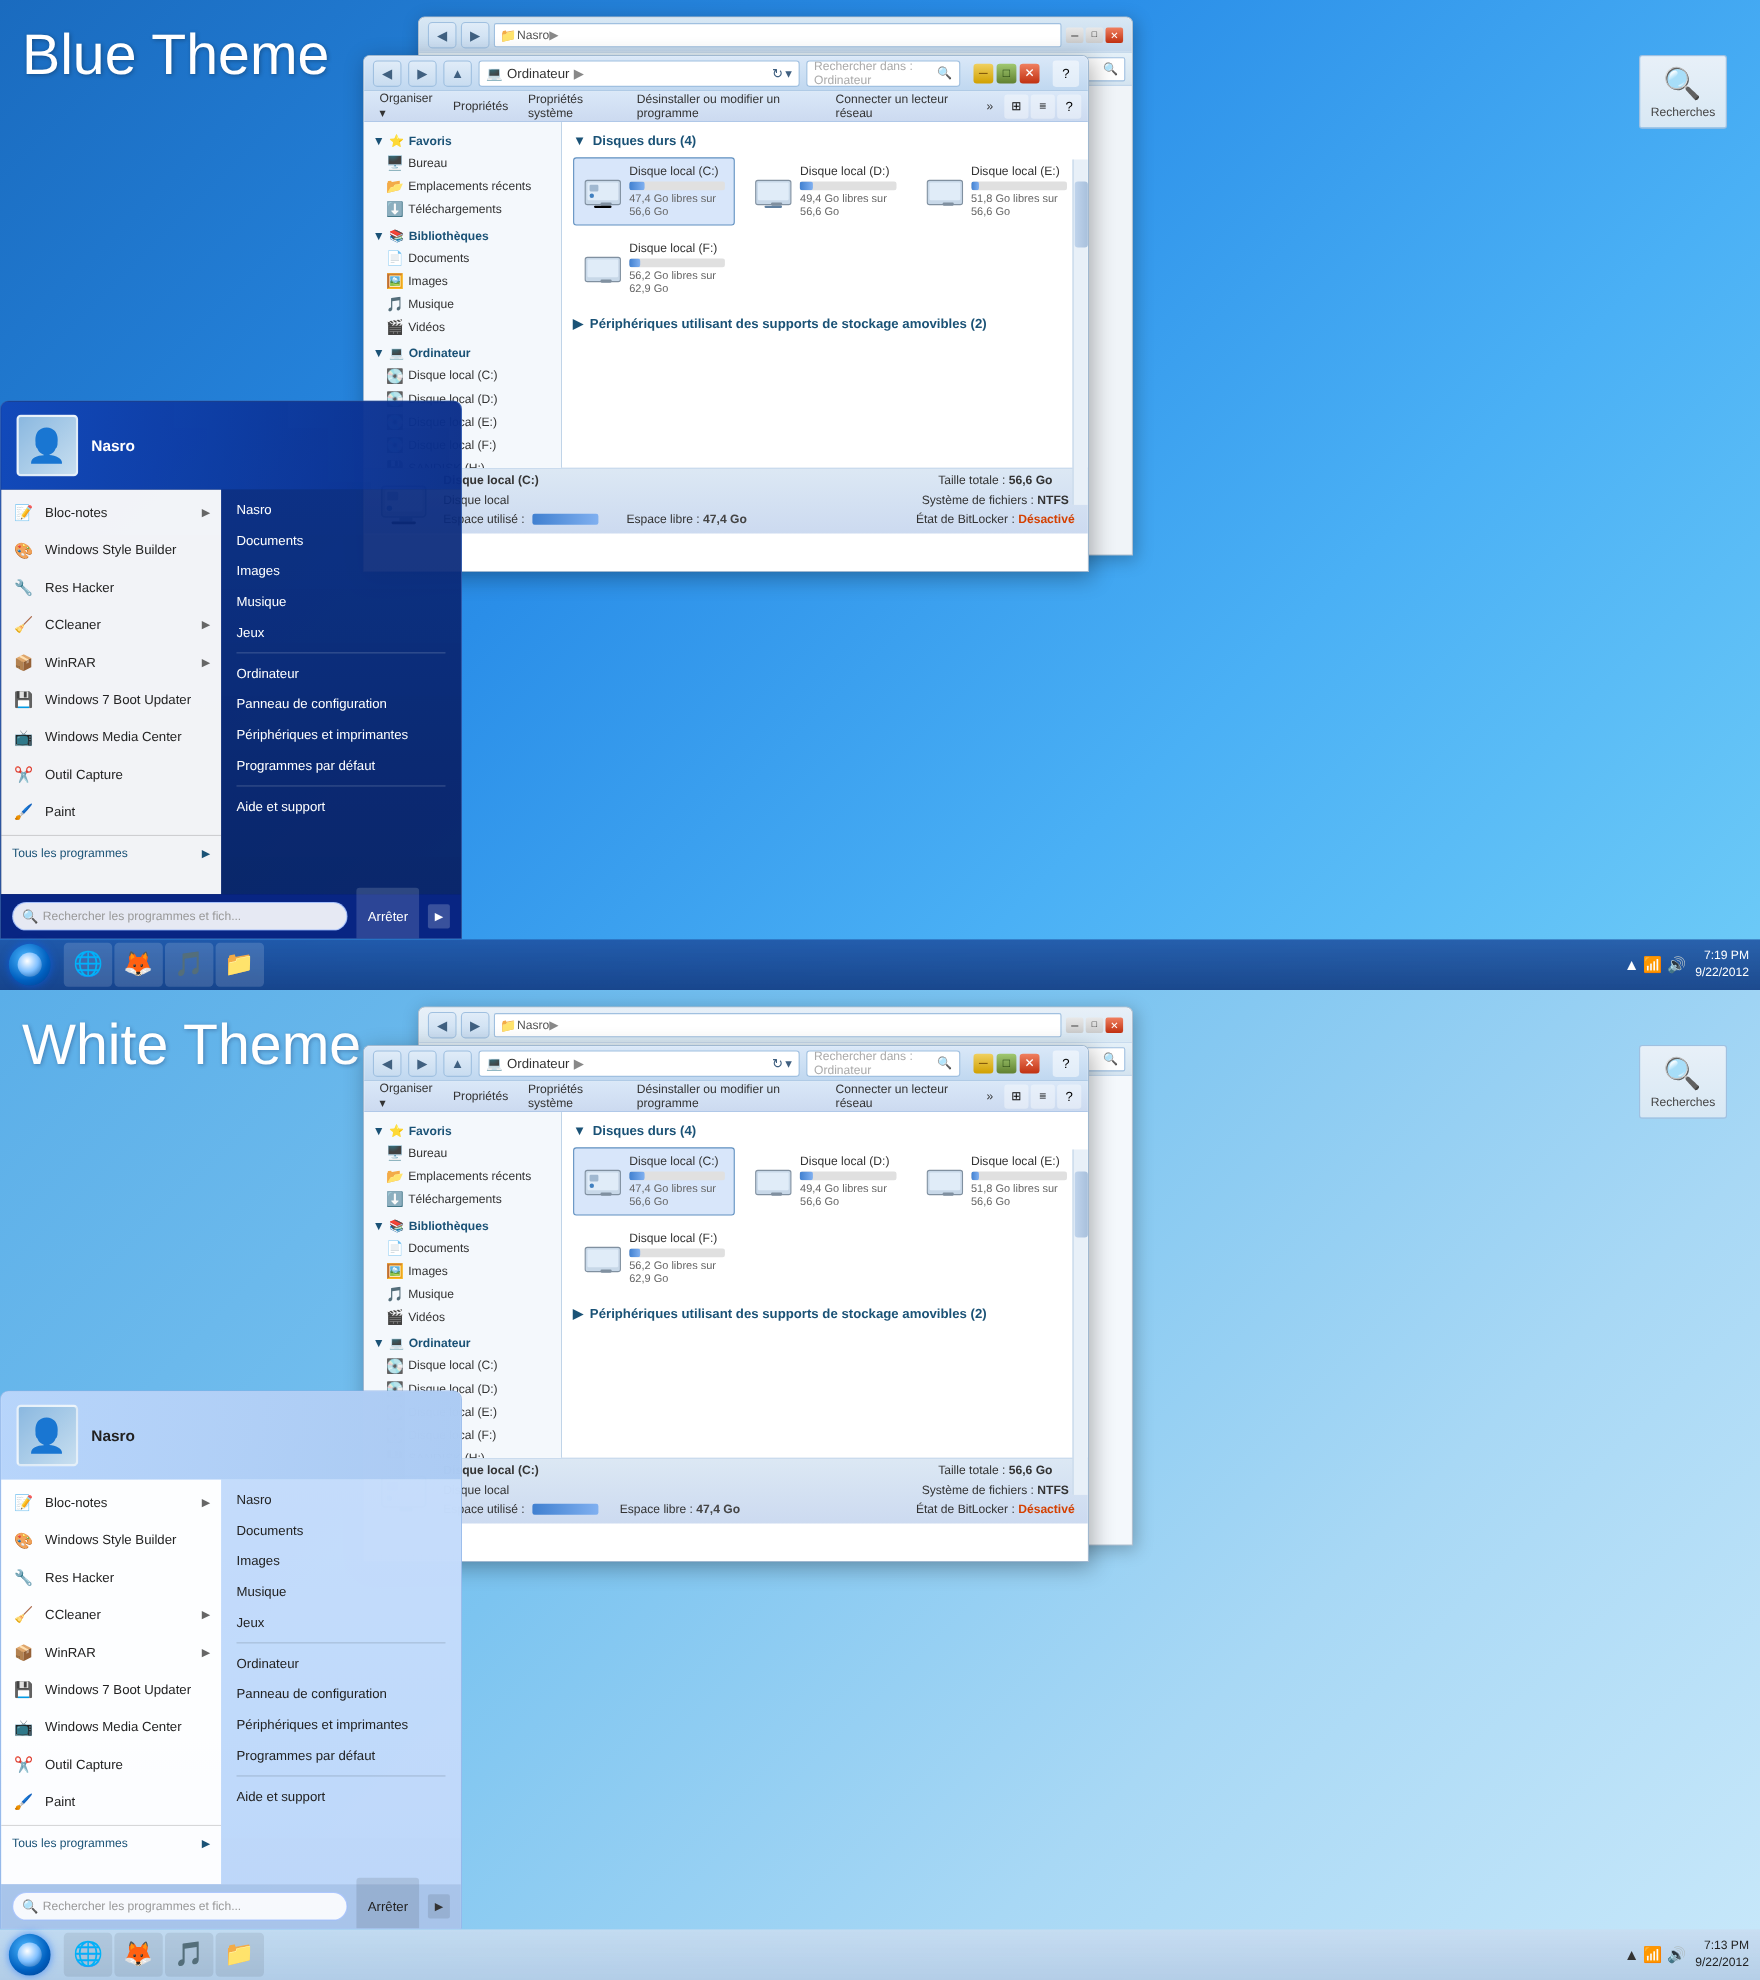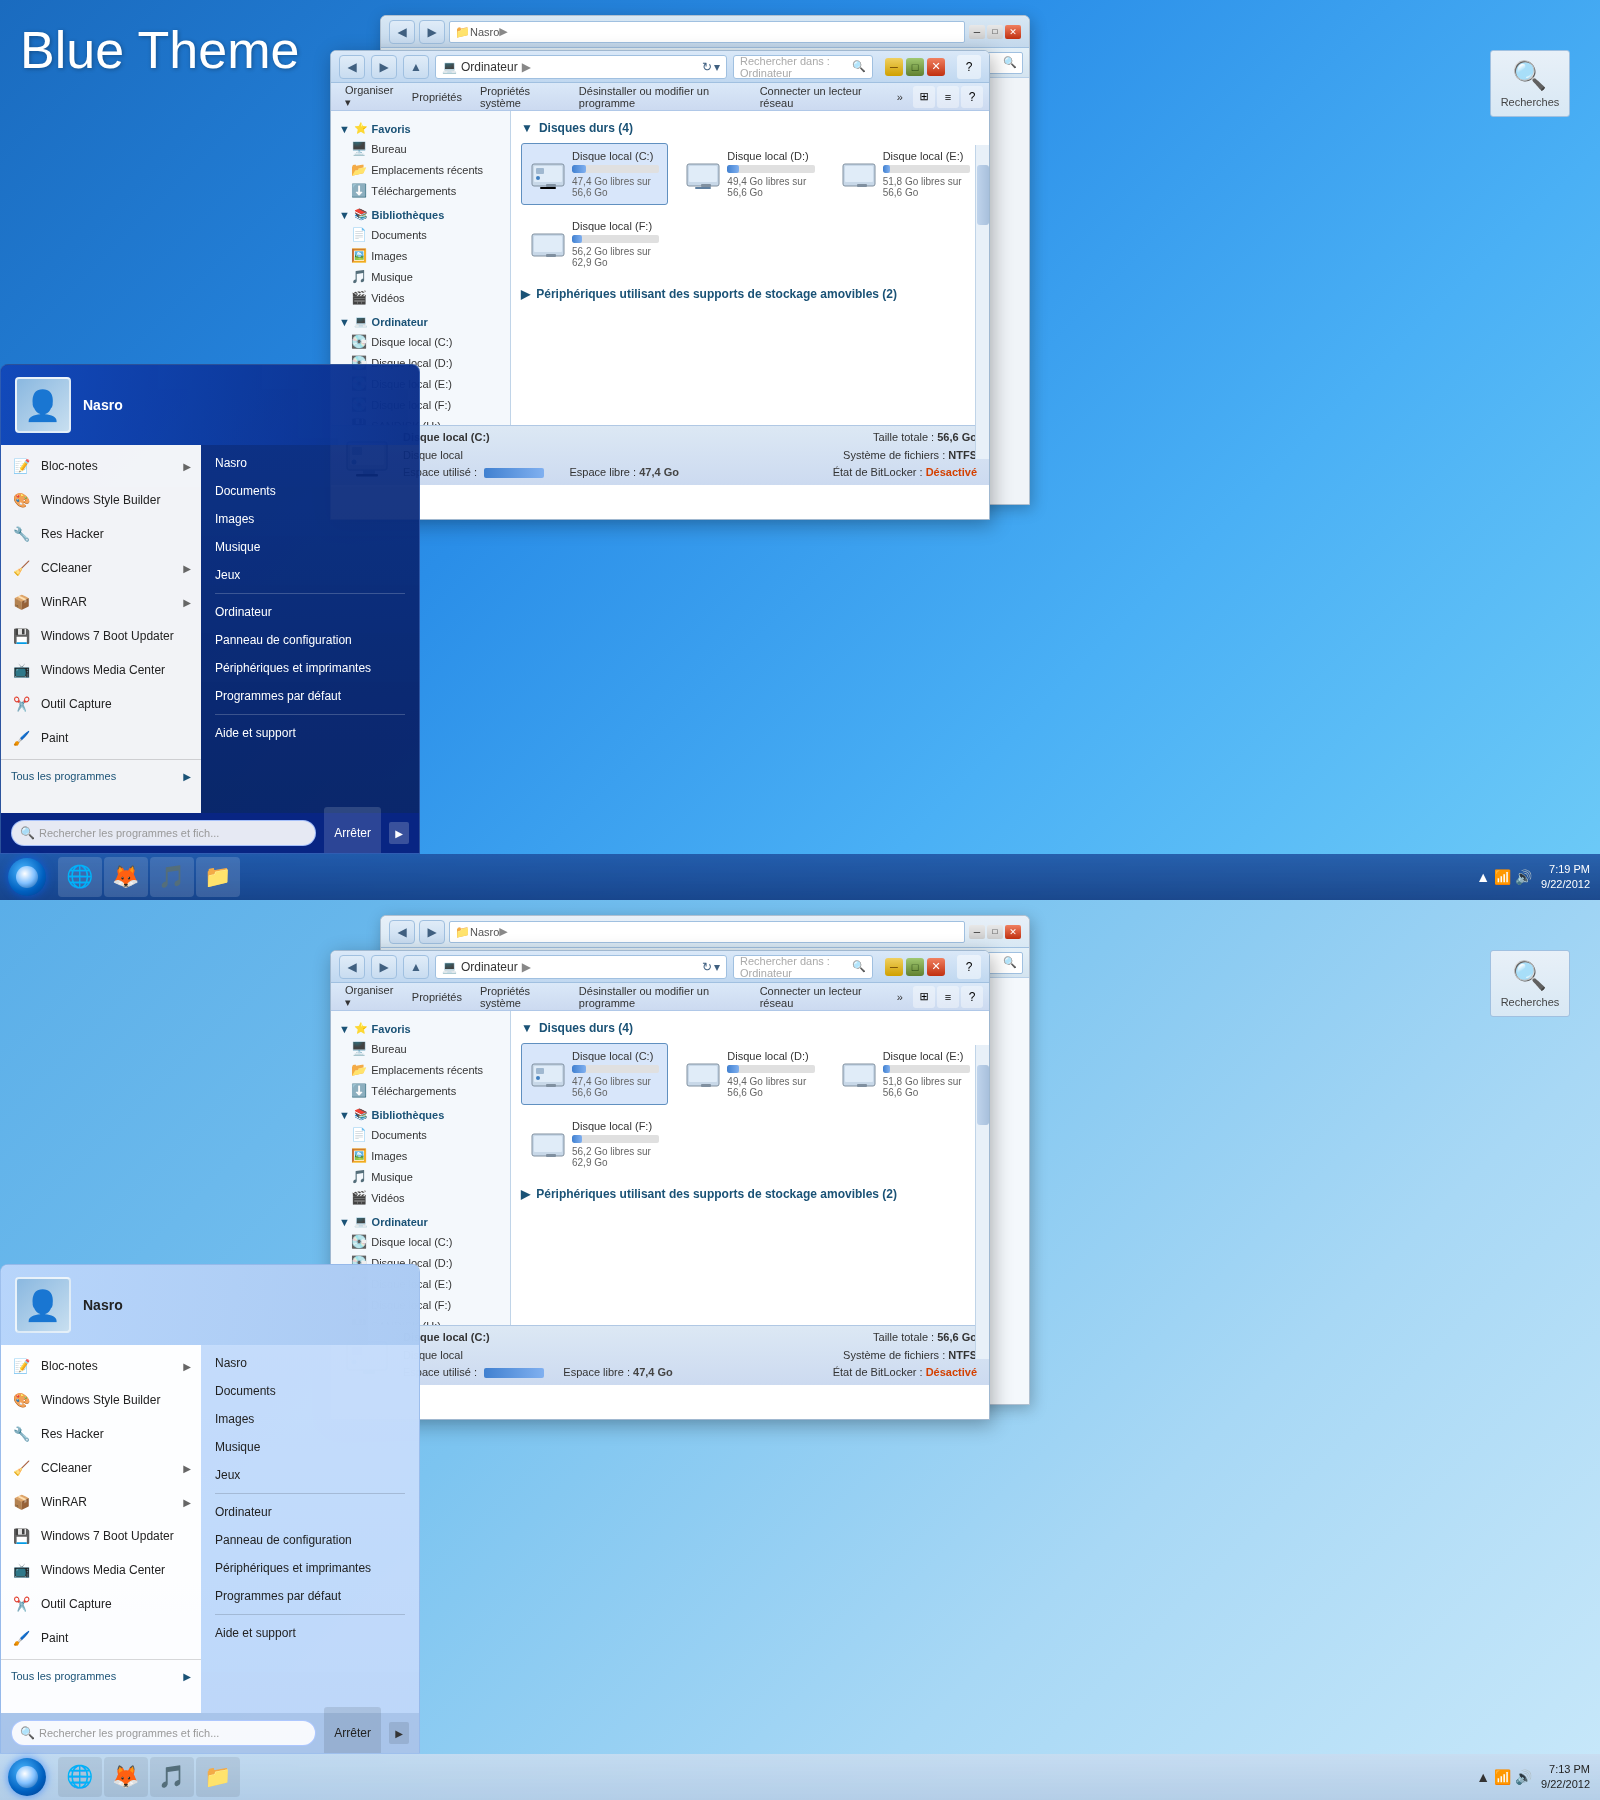--- a/index.html
+++ b/index.html
@@ -482,21 +482,21 @@
     .status-bar {
       height: 60px;
       background: linear-gradient(to bottom, #dce8f4, #ccdaf0);
       border-top: 1px solid #b0c8e4;
       display: flex;
       align-items: center;
       padding: 0 12px;
       gap: 12px;
     }
     .status-info { font-size: 11px; color: #333; line-height: 1.6; }
-    .status-info-right { margin-left: auto; font-size: 11px; color: #333; line-height: 1.6; text-align: right; }
+    .status-info-right { margin-left: auto; font-size: 11px; color: #333; line-height: 1.6; text-align: center; }
     .status-highlight { color: #d44000; font-weight: bold; }
 
     
     .searches-panel {
       position: absolute;
       top: 50px;
       right: 30px;
       width: 80px;
       background: linear-gradient(to bottom, #e8f0f8, #d8e8f4);
       border: 1px solid #a0c0e0;
@@ -965,20 +965,21 @@
       <div class="taskbar-time">
         <div>7:19 PM</div>
         <div>9/22/2012</div>
       </div>
     </div>
   </div>
 </div>
 
 <div class="white-half">
 
+  <div class="theme-label" style="color:white;text-shadow:1px 1px 4px rgba(0,0,50,0.3)">White Theme</div>
 
   <div class="explorer-bg" style="background:#f4f8fc;">
     <div class="explorer-bg-title" style="background:linear-gradient(to bottom,#e8f0f8,#d8e8f4);">
       <div class="nav-btn">◀</div>
       <div class="nav-btn">▶</div>
       <div class="bg-address">
         <span style="font-size:12px">📁</span>
         <span>Nasro</span>
         <span style="color:#888">▶</span>
       </div>

